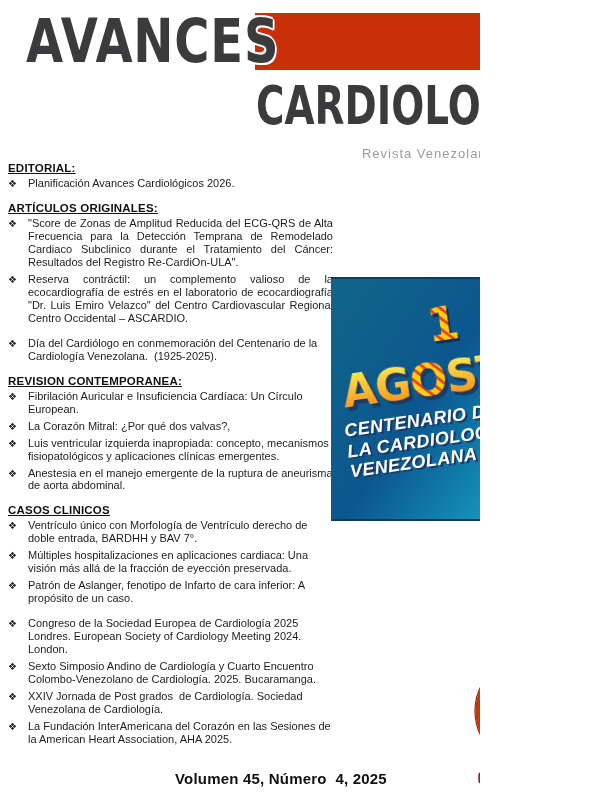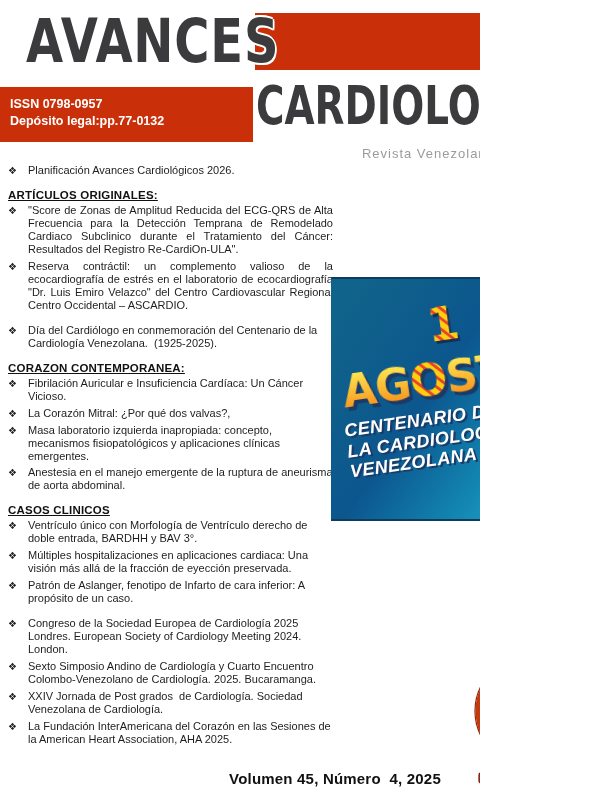--- a/index.html
+++ b/index.html
@@ -52,41 +52,38 @@
   .digit-top-right{left:192px;top:14px;}
   .digit-bottom-right{left:186px;top:150px;font-size:50px;}
   .poster-sub{position:absolute;left:12px;top:142px;transform:rotate(-8deg);transform-origin:left top;
               color:#fff;font-weight:bold;font-style:italic;font-size:18px;line-height:1.15;
               letter-spacing:.4px;text-shadow:2px 2px 0 #1b3a66;white-space:nowrap;}
 
   
   .logo{position:absolute;left:471px;top:653px;width:114px;height:136px;}
 
   
-  .volume{position:absolute;left:175px;top:770px;width:320px;text-align:center;font-weight:bold;
+  .volume{position:absolute;left:175px;top:770px;width:320px;font-weight:bold;
           font-size:15px;color:#111;letter-spacing:.2px;}
 </style>
 </head>
 <body>
 
 <div class="page">
 
   <div class="red-block-top"></div>
   <div class="avances">AVANCES</div>
-  <div class="red-banner">
-    <div>ISSN 0798-0957</div>
-    <div>Depósito legal:pp.77-0132</div>
-  </div>
   <div class="cardiologicos">CARDIOLOGICOS</div>
   <div class="subtitle">
     <div>Revista Venezolana de Cardiología</div>
   </div>
 
   <div class="toc">
       <div class="toc-section">
+        <div class="heading">EDITORIAL:</div>
         <div class="item">
           <span class="bullet">❖</span>
           <span class="item-text">Planificación Avances Cardiológicos 2026.</span>
         </div>
       </div>
       <div class="toc-section justify">
         <div class="heading">ARTÍCULOS ORIGINALES:</div>
         <div class="item">
           <span class="bullet">❖</span>
           <span class="item-text">"Score de Zonas de Amplitud Reducida del ECG-QRS de Alta Frecuencia para la Detección Temprana de Remodelado Cardiaco Subclinico durante el Tratamiento del Cáncer: Resultados del Registro Re-CardiOn-ULA".</span>
@@ -96,43 +93,43 @@
           <span class="item-text">Reserva contráctil: un complemento valioso de la ecocardiografía de estrés en el laboratorio de ecocardiografía "Dr. Luis Emiro Velazco" del Centro Cardiovascular Regional Centro Occidental – ASCARDIO.</span>
         </div>
       </div>
       <div class="toc-section">
         <div class="item">
           <span class="bullet">❖</span>
           <span class="item-text">Día del Cardiólogo en conmemoración del Centenario de la Cardiología Venezolana. &nbsp;(1925-2025).</span>
         </div>
       </div>
       <div class="toc-section">
-        <div class="heading">CORAZON CONTEMPORANEA:</div>
-        <div class="item">
-          <span class="bullet">❖</span>
-          <span class="item-text">Fibrilación Auricular e Insuficiencia Cardíaca: Un Cáncer Vicioso.</span>
+        <div class="heading">REVISION CONTEMPORANEA:</div>
+        <div class="item">
+          <span class="bullet">❖</span>
+          <span class="item-text">Fibrilación Auricular e Insuficiencia Cardíaca: Un Círculo European.</span>
         </div>
         <div class="item">
           <span class="bullet">❖</span>
           <span class="item-text">La Corazón Mitral: ¿Por qué dos valvas?,</span>
         </div>
         <div class="item">
           <span class="bullet">❖</span>
-          <span class="item-text">Masa laboratorio izquierda inapropiada: concepto, mecanismos fisiopatológicos y aplicaciones clínicas emergentes.</span>
+          <span class="item-text">Luis ventricular izquierda inapropiada: concepto, mecanismos fisiopatológicos y aplicaciones clínicas emergentes.</span>
         </div>
         <div class="item">
           <span class="bullet">❖</span>
           <span class="item-text">Anestesia en el manejo emergente de la ruptura de aneurisma de aorta abdominal.</span>
         </div>
       </div>
       <div class="toc-section">
         <div class="heading">CASOS CLINICOS</div>
         <div class="item">
           <span class="bullet">❖</span>
-          <span class="item-text">Ventrículo único con Morfología de Ventrículo derecho de doble entrada, BARDHH y BAV 3°.</span>
+          <span class="item-text">Ventrículo único con Morfología de Ventrículo derecho de doble entrada, BARDHH y BAV 7°.</span>
         </div>
         <div class="item">
           <span class="bullet">❖</span>
           <span class="item-text">Múltiples hospitalizaciones en aplicaciones cardiaca: Una visión más allá de la fracción de eyección preservada.</span>
         </div>
         <div class="item">
           <span class="bullet">❖</span>
           <span class="item-text">Patrón de Aslanger, fenotipo de Infarto de cara inferior: A propósito de un caso.</span>
         </div>
       </div>

